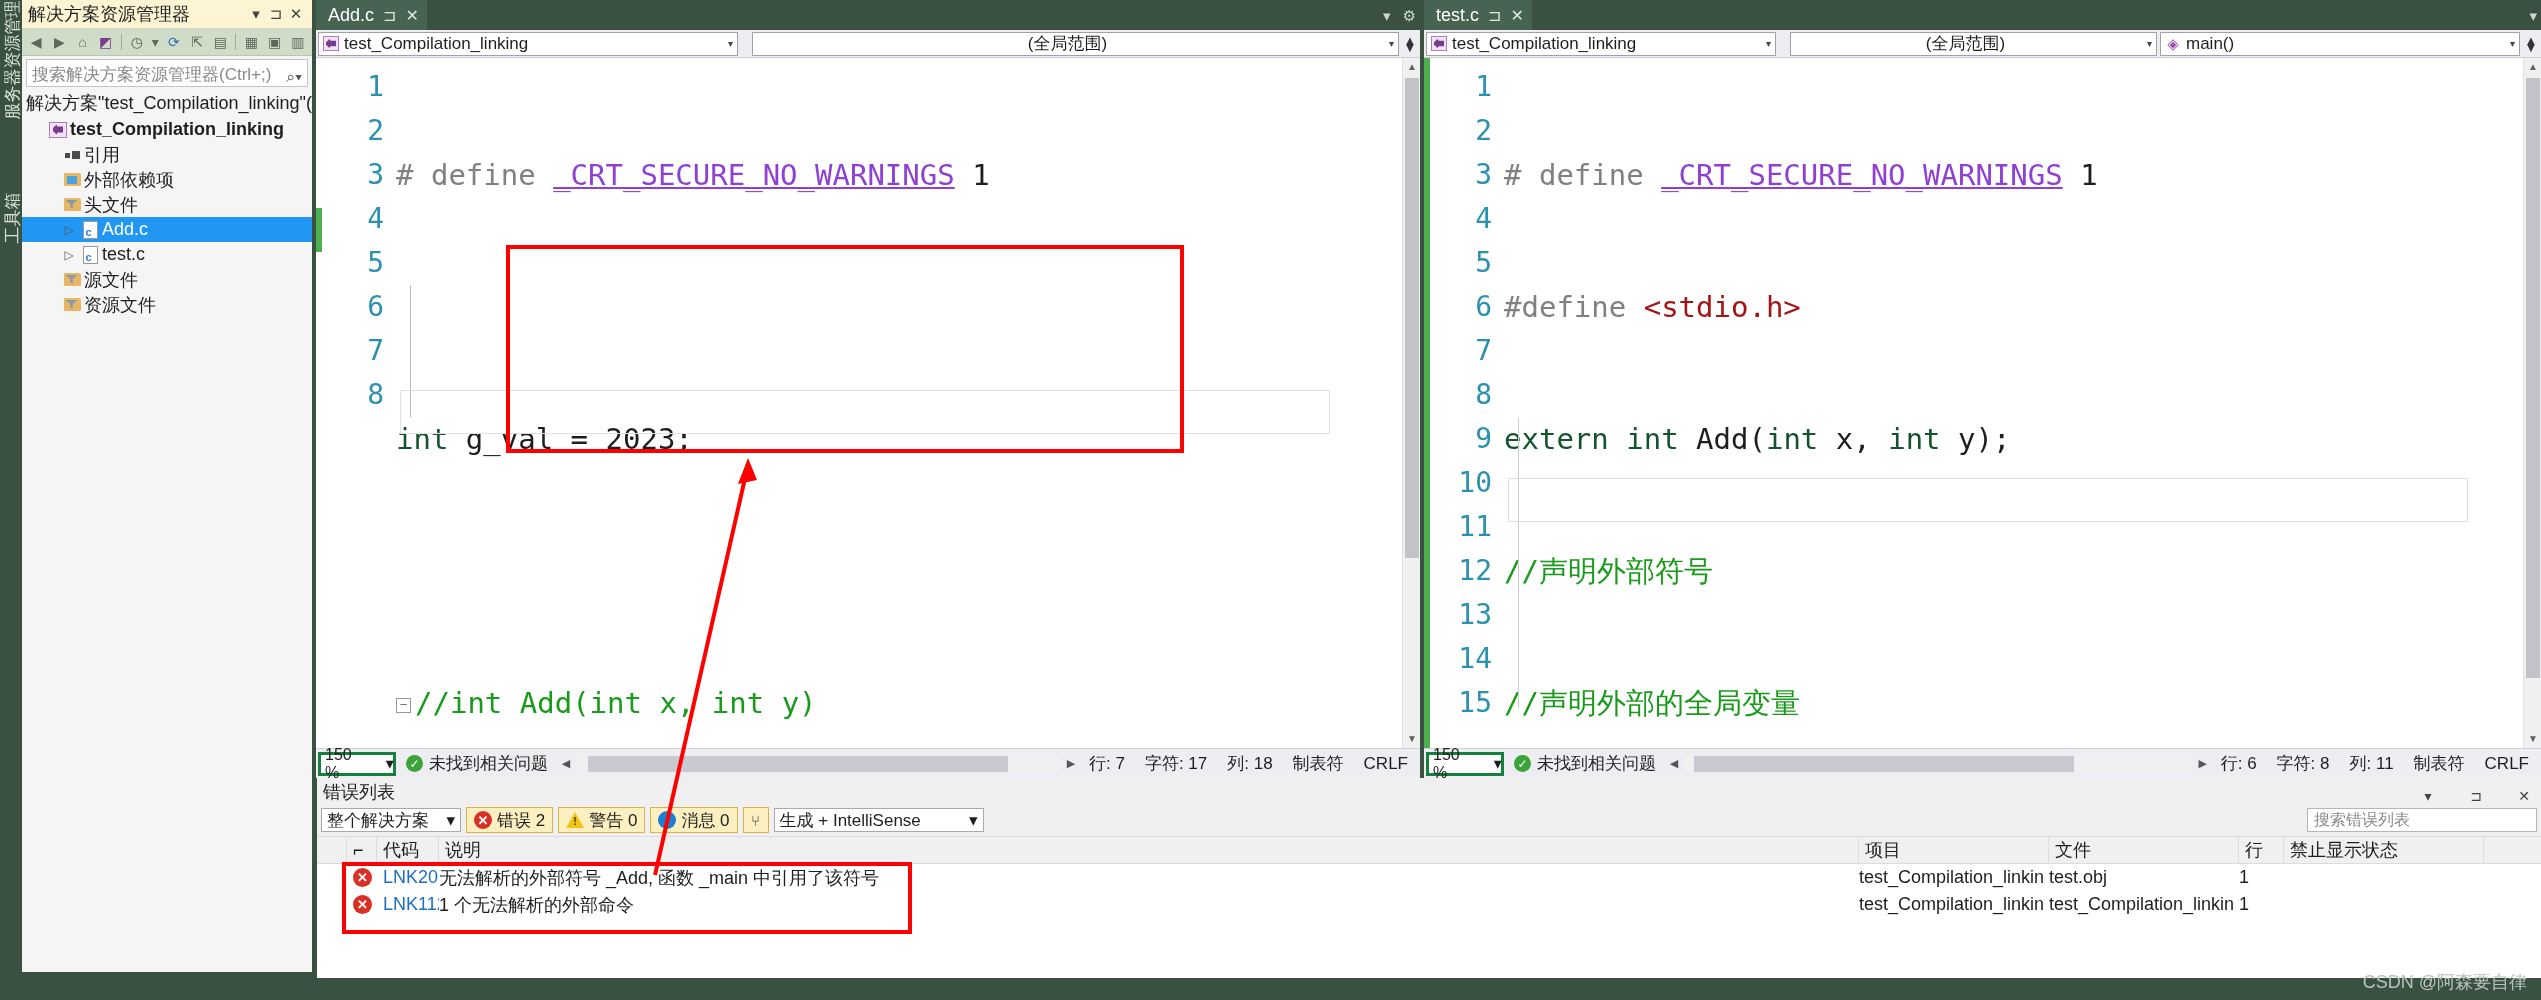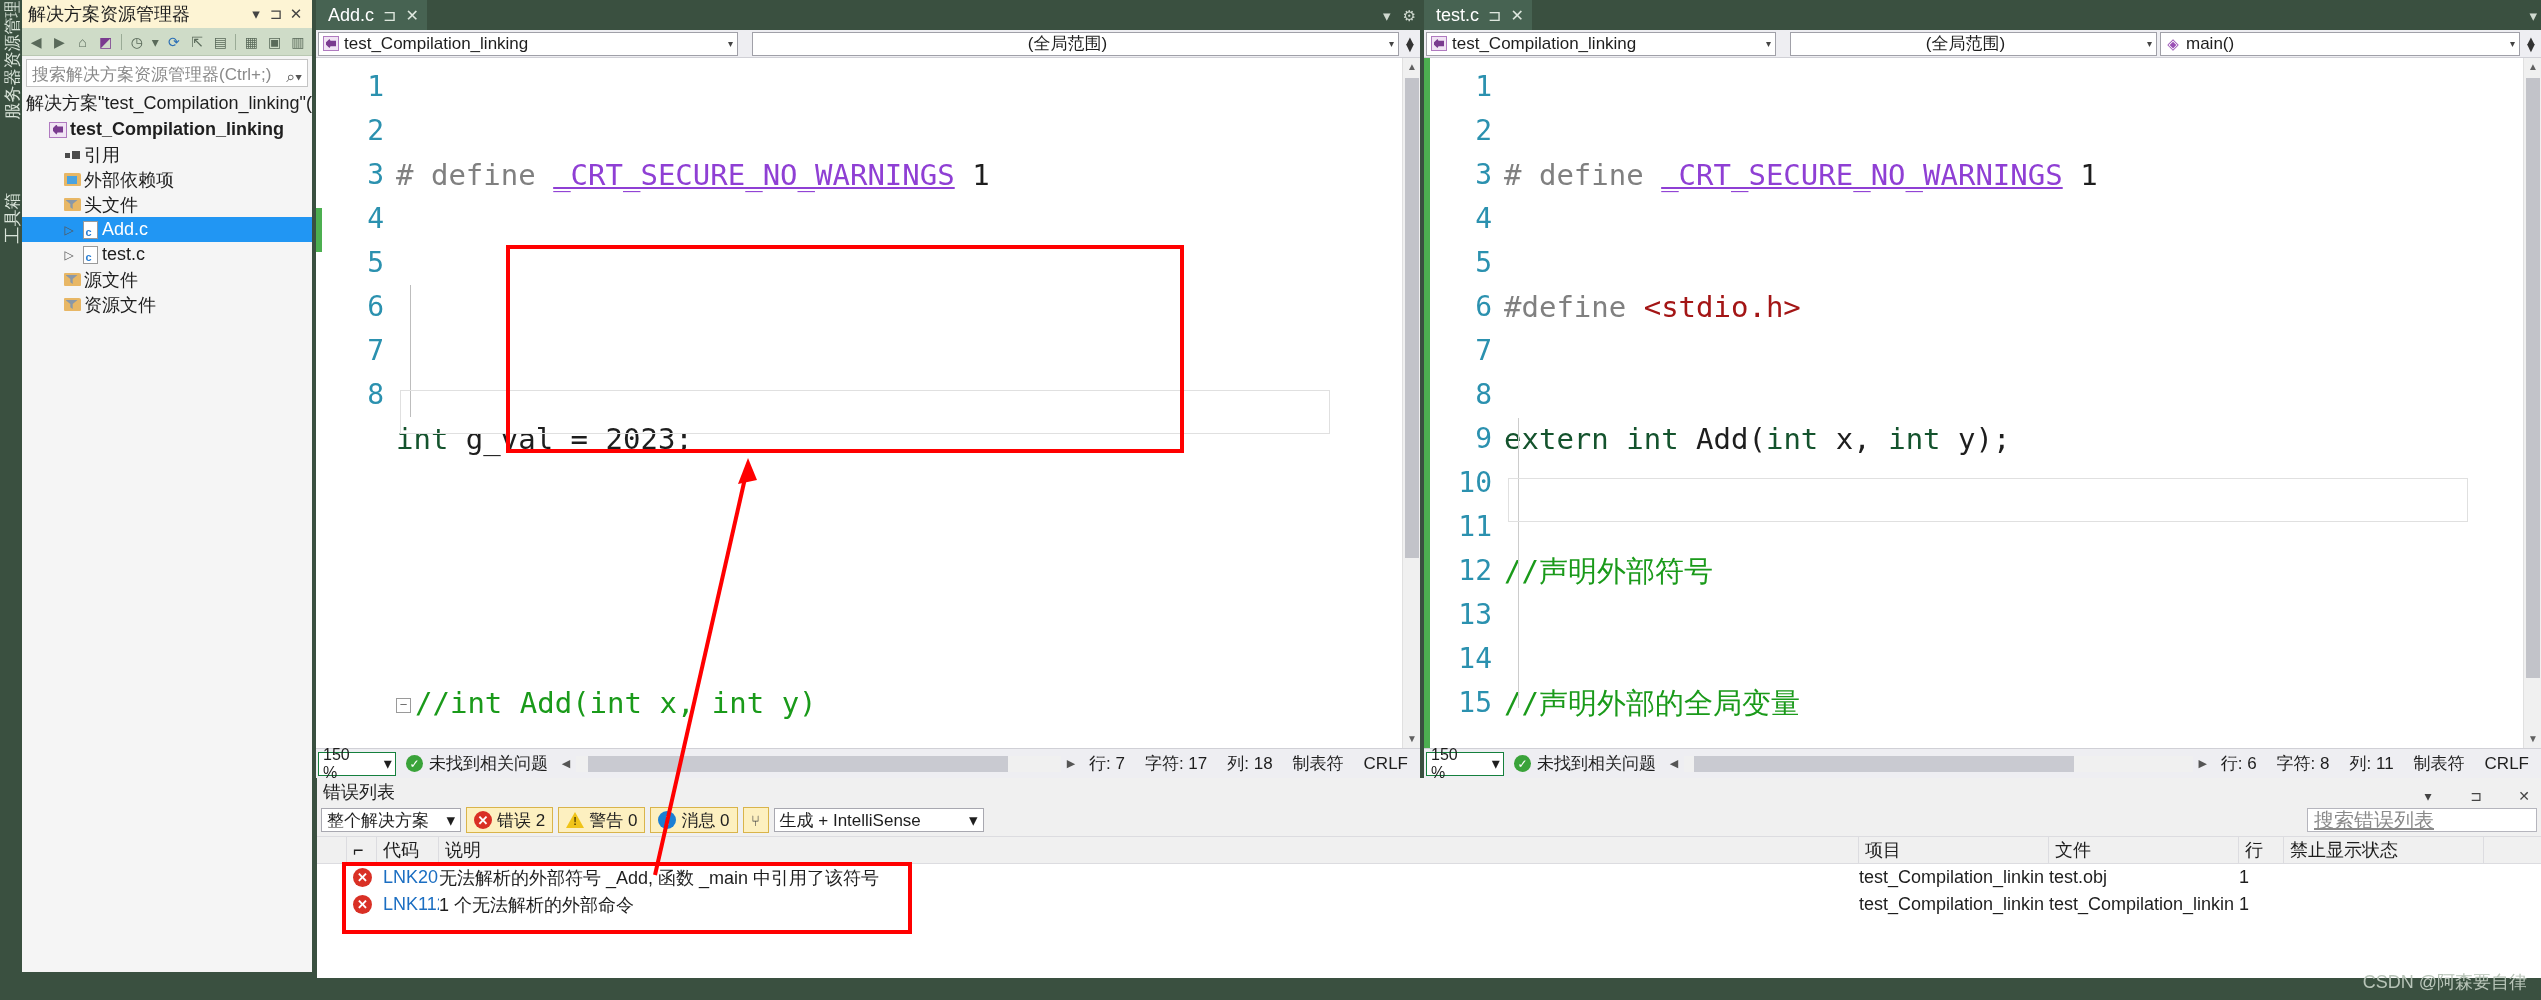--- a/index.html
+++ b/index.html
@@ -154,21 +154,21 @@
     width:18px; background:#f0f0f0; flex:none; position:relative; border-left:1px solid #e0e0e0;
   }
   .vscroll .thumb { position:absolute; left:2px; width:14px; background:#c2c3c9; }
   .vscroll .uparr,.vscroll .dnarr{ position:absolute;left:0;width:18px;height:18px;text-align:center;
      font-size:10px; color:#606060; line-height:18px;}
 
   .statusbar {
     height:30px; background:#eeeef2; display:flex; align-items:center; gap:0px;
     border-top:1px solid #d0d0d6; font-size:17px; padding:0 2px;
   }
-  .zoombox { width:78px; height:24px; background:#fff; border:1px solid #15803d; display:flex;
+  .zoombox { width:78px; height:24px; background:#fff; border:3px solid #15803d; display:flex;
      align-items:center; justify-content:space-between; padding:0 4px; font-size:16px; cursor:pointer;gap:34px;}
   .okitem { display:flex; align-items:center; gap:6px; padding:0 10px; white-space:nowrap; }
   .okdot { width:17px;height:17px;border-radius:50%;background:#3aa33a;color:#fff;font-size:12px;
      display:flex;align-items:center;justify-content:center;}
   .hscroll { flex:1; height:20px; display:flex; align-items:center; gap:2px; }
   .hs-arrow { width:16px;text-align:center;color:#555;font-size:11px;cursor:pointer;}
   .hs-track { flex:1; height:16px; background:#f0f0f0; position:relative;}
   .hs-thumb { position:absolute; top:0; height:16px; background:#c9cad1;}
   .sb-item { padding:0 10px; white-space:nowrap; }
 
@@ -195,21 +195,21 @@
   .wbadge{width:0;height:0;border-left:9px solid transparent;border-right:9px solid transparent;
      border-bottom:16px solid #f0c419;position:relative;}
   .wbadge:after{content:"!";position:absolute;left:-2px;top:3px;font-size:11px;color:#5a4500;font-weight:bold;}
   .ibadge{width:18px;height:18px;border-radius:50%;background:#1b7fd4;color:#fff;font-size:13px;
      display:flex;align-items:center;justify-content:center;font-weight:bold;}
   .fclear{width:26px;height:26px;display:flex;align-items:center;justify-content:center;
      background:#fdf0c0;border:1px solid #d9b44a;font-size:15px;color:#444;cursor:pointer;}
   .buildsel{width:210px;height:24px;background:#fff;border:1px solid #a8a8b0;display:flex;
      align-items:center;justify-content:space-between;padding:0 5px;font-size:17px;cursor:pointer;}
   .errsearch{margin-left:auto;width:230px;height:24px;background:#fff;border:1px solid #b5b5bd;
-     display:flex;align-items:center;padding:0 6px;font-size:20px;color:#8a8a8a;text-decoration:underline;}
+     display:flex;align-items:center;padding:0 6px;font-size:16px;color:#8a8a8a;}
   .err-head { height:28px; background:#f0f0f0; display:flex; align-items:center;
      border-top:1px solid #dcdce0; border-bottom:1px solid #dcdce0; font-size:18px;}
   .err-head .hc { border-right:1px solid #dcdce0; padding:0 6px; height:28px; display:flex; align-items:center;
      white-space:nowrap; overflow:hidden; }
   .err-body { flex:1; background:#fff; }
   .err-row { height:27px; display:flex; align-items:center; font-size:18px; white-space:nowrap; cursor:pointer;}
   .err-row .c { padding:0 6px; overflow:hidden; white-space:nowrap; }
   .err-row .code { color:#1b6ec2; }
   .err-row .desc { color:#1e1e1e; }
   .xic{width:19px;height:19px;border-radius:50%;background:#d93025;color:#fff;font-size:13px;

